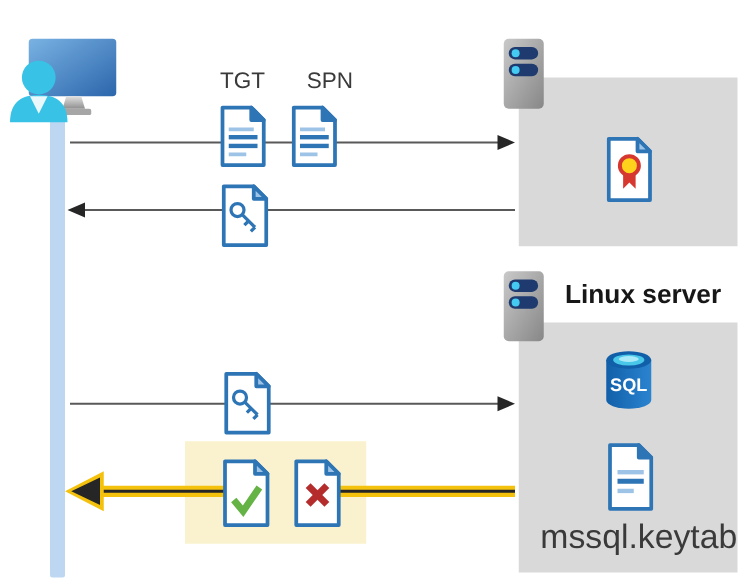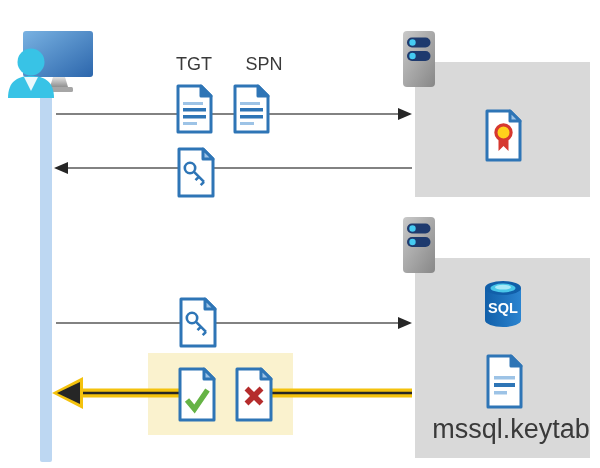--- a/index.html
+++ b/index.html
@@ -182,15 +182,16 @@
     <path d="M2 2 H26 L36 12 V53 H2 Z" fill="#fff" style="stroke:var(--doc-blue,#2E75B6)" stroke-width="3" stroke-linejoin="round"></path>
     <path d="M26 2 V12 H36 Z" style="fill:var(--doc-blue-light,#9DC3E6);stroke:var(--doc-blue,#2E75B6)" stroke-width="3" stroke-linejoin="round"></path>
     <g style="stroke:var(--cross-red,#B52C2C)" stroke-width="5.5">
       <line x1="11.5" y1="21.5" x2="26.5" y2="36.5"></line>
       <line x1="26.5" y1="21.5" x2="11.5" y2="36.5"></line>
     </g>
   </svg>
 
   <div class="abs txt label-plain center" id="tgt-label">TGT</div>
   <div class="abs txt label-plain center" id="spn-label">SPN</div>
+  <div class="abs txt label-bold" id="linux-label">Linux server</div>
   <div class="abs txt label-mid center" id="keytab-label">mssql.keytab</div>
 
 </div>
 
 </body></html>

